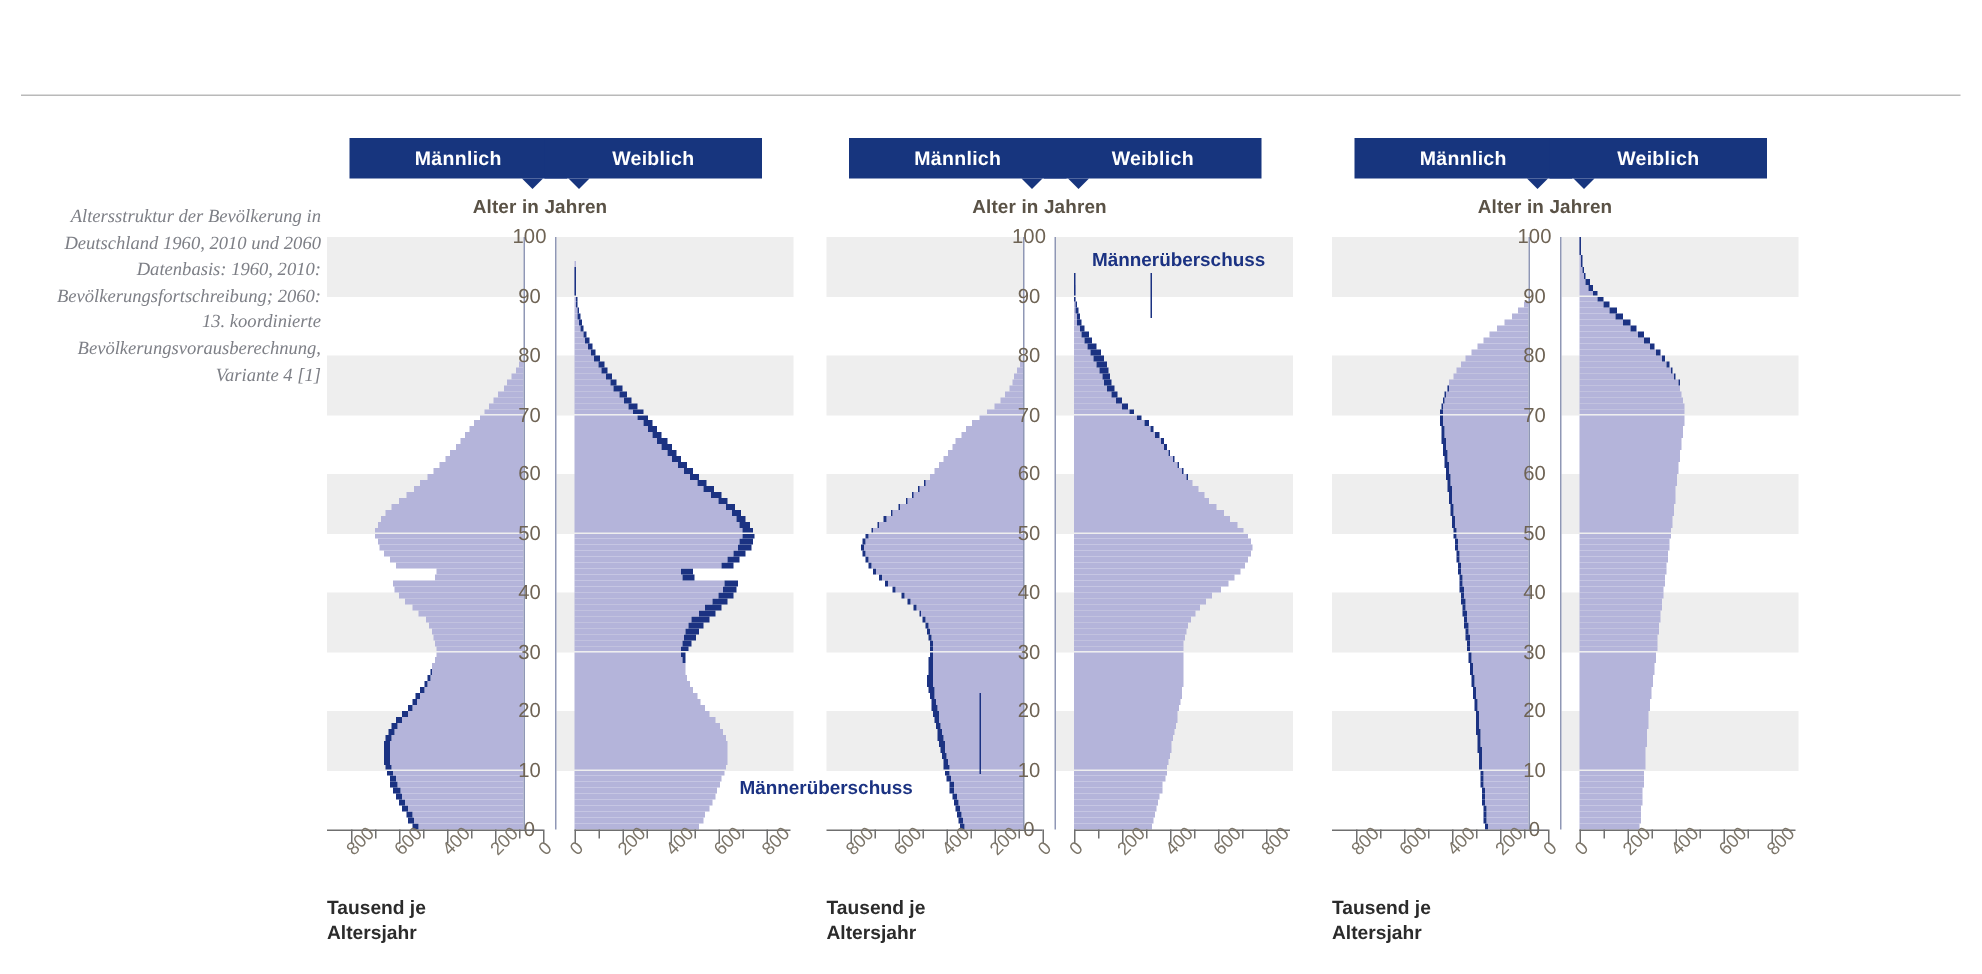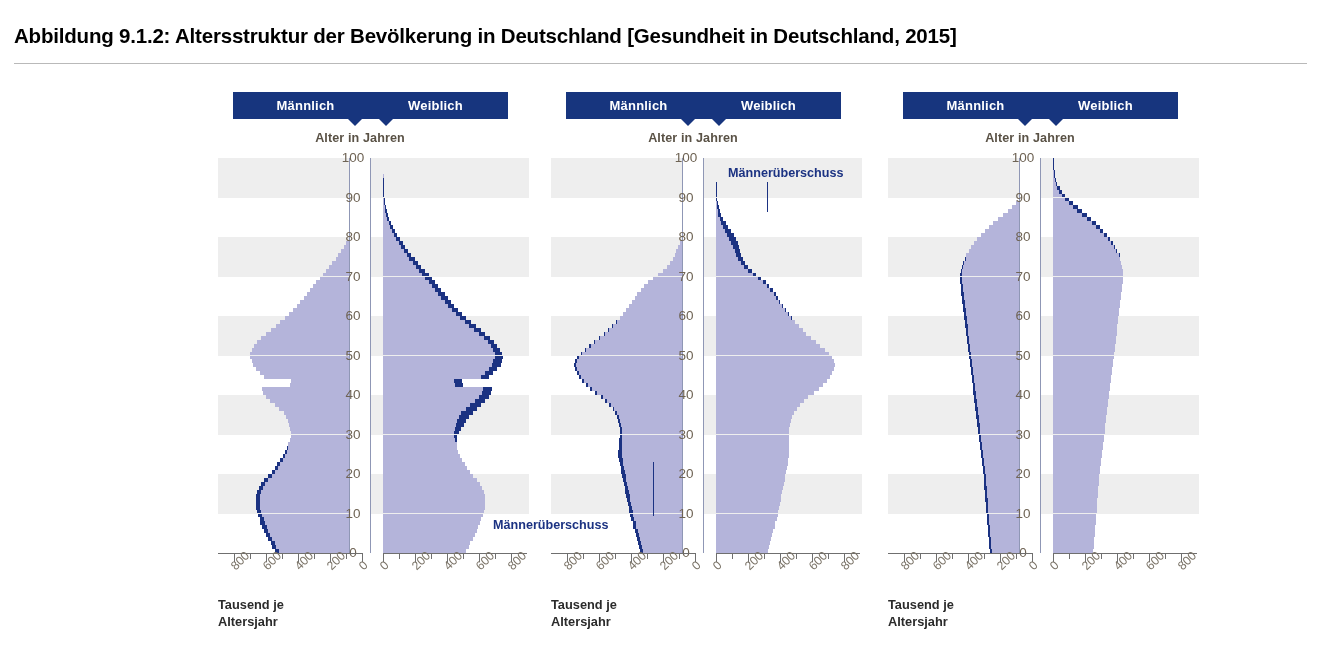--- a/index.html
+++ b/index.html
@@ -99,22 +99,22 @@
 
   
   .anno{position:absolute;font-size:12.6px;font-weight:bold;color:#1b3282;white-space:nowrap;}
   .anno-line{position:absolute;width:1px;background:#1b3282;}
 </style>
 </head>
 <body>
 
 <div class="page">
 
-  <div class="title">Abbildung 9.1.2: Altersstruktur der Bevölkerung in Deutschland [Gesundheit in Deutschland, 2015]</div>
   <div class="title-rule"></div>
+  <div class="caption">Altersstruktur der Bevölkerung in Deutschland 1960, 2010 und 2060 Datenbasis: 1960, 2010: Bevölkerungsfortschreibung; 2060: 13. koordinierte Bevölkerungsvorausberechnung, Variante 4 [1]</div>
 
   <div class="panel" id="panel0">
       <div class="badge male">Männlich</div>
       <div class="badge female">Weiblich</div>
       <div class="axis-title">Alter in Jahren</div>
       <div class="plot">
         <div class="bands">
           <div class="band" style="top: 0px; height: 39.5px;"></div>
           <div class="band" style="top: 79px; height: 39.5px;"></div>
           <div class="band" style="top: 158px; height: 39.5px;"></div>

